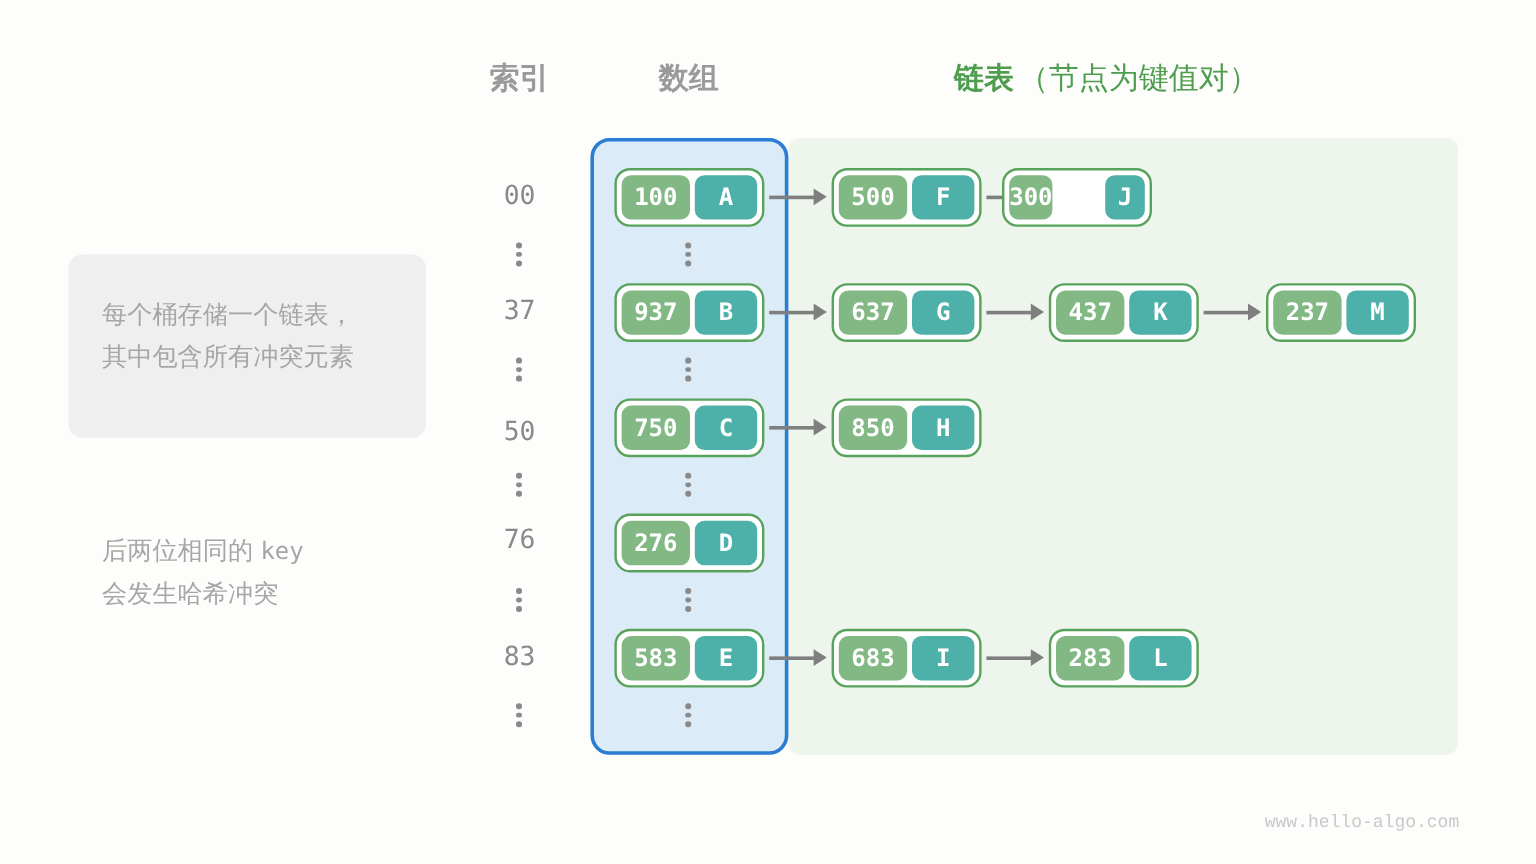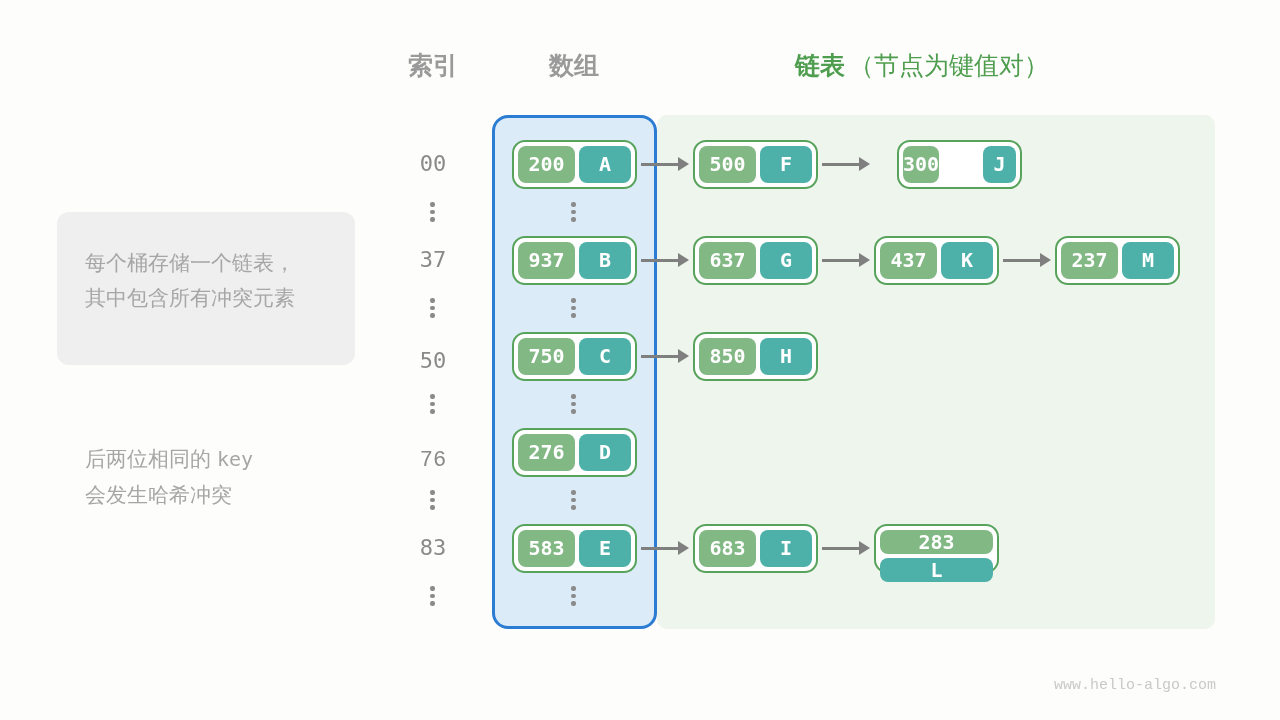--- a/index.html
+++ b/index.html
@@ -107,36 +107,36 @@
   </div>
 
   <div id="hash-note">
     <p><span>后两位相同的</span><span class="code mono">key</span><br>
        <span>会发生哈希冲突</span></p>
   </div>
 
   <div id="rows-layer">
       <div class="index-label" style="top: 149px;">00</div>
       <div class="hash-node" style="left: 512px; top: 139.5px;">
-        <div class="pill key">200</div>
+        <div class="pill key">100</div>
         <div class="pill val">A</div>
       </div>
       <div class="arrow" style="left: 641px; top: 156px; width: 48px;">
         <div class="shaft" style="width: 38px;"></div>
         <div class="head" style="left: 37px;"></div>
       </div>
       <div class="hash-node" style="left: 693px; top: 139.5px;">
         <div class="pill key">500</div>
         <div class="pill val">F</div>
       </div>
       <div class="arrow" style="left: 822px; top: 156px; width: 48px;">
         <div class="shaft" style="width: 38px;"></div>
         <div class="head" style="left: 37px;"></div>
       </div>
-      <div class="hash-node" style="left: 897px; top: 139.5px; gap: 44px;">
+      <div class="hash-node" style="left: 835px; top: 139.5px; gap: 44px;">
         <div class="pill key">300</div>
         <div class="pill val">J</div>
       </div>
       <div class="dots" style="left: 430px; top: 202px;">
         <i></i>
         <i></i>
         <i></i>
       </div>
       <div class="dots" style="left: 571px; top: 202px;">
         <i></i>
@@ -198,21 +198,21 @@
       <div class="dots" style="left: 430px; top: 394px;">
         <i></i>
         <i></i>
         <i></i>
       </div>
       <div class="dots" style="left: 571px; top: 394px;">
         <i></i>
         <i></i>
         <i></i>
       </div>
-      <div class="index-label" style="top: 446px; font-family: Liberation Mono, monospace;">76</div>
+      <div class="index-label" style="top: 436px;">76</div>
       <div class="hash-node" style="left: 512px; top: 427.5px;">
         <div class="pill key">276</div>
         <div class="pill val">D</div>
       </div>
       <div class="dots" style="left: 430px; top: 490px;">
         <i></i>
         <i></i>
         <i></i>
       </div>
       <div class="dots" style="left: 571px; top: 490px;">
@@ -230,21 +230,21 @@
         <div class="head" style="left: 37px;"></div>
       </div>
       <div class="hash-node" style="left: 693px; top: 523.5px;">
         <div class="pill key">683</div>
         <div class="pill val">I</div>
       </div>
       <div class="arrow" style="left: 822px; top: 540px; width: 48px;">
         <div class="shaft" style="width: 38px;"></div>
         <div class="head" style="left: 37px;"></div>
       </div>
-      <div class="hash-node" style="left: 874px; top: 523.5px; flex-direction: column;">
+      <div class="hash-node" style="left: 874px; top: 523.5px;">
         <div class="pill key">283</div>
         <div class="pill val">L</div>
       </div>
       <div class="dots" style="left: 430px; top: 586px;">
         <i></i>
         <i></i>
         <i></i>
       </div>
       <div class="dots" style="left: 571px; top: 586px;">
         <i></i>

